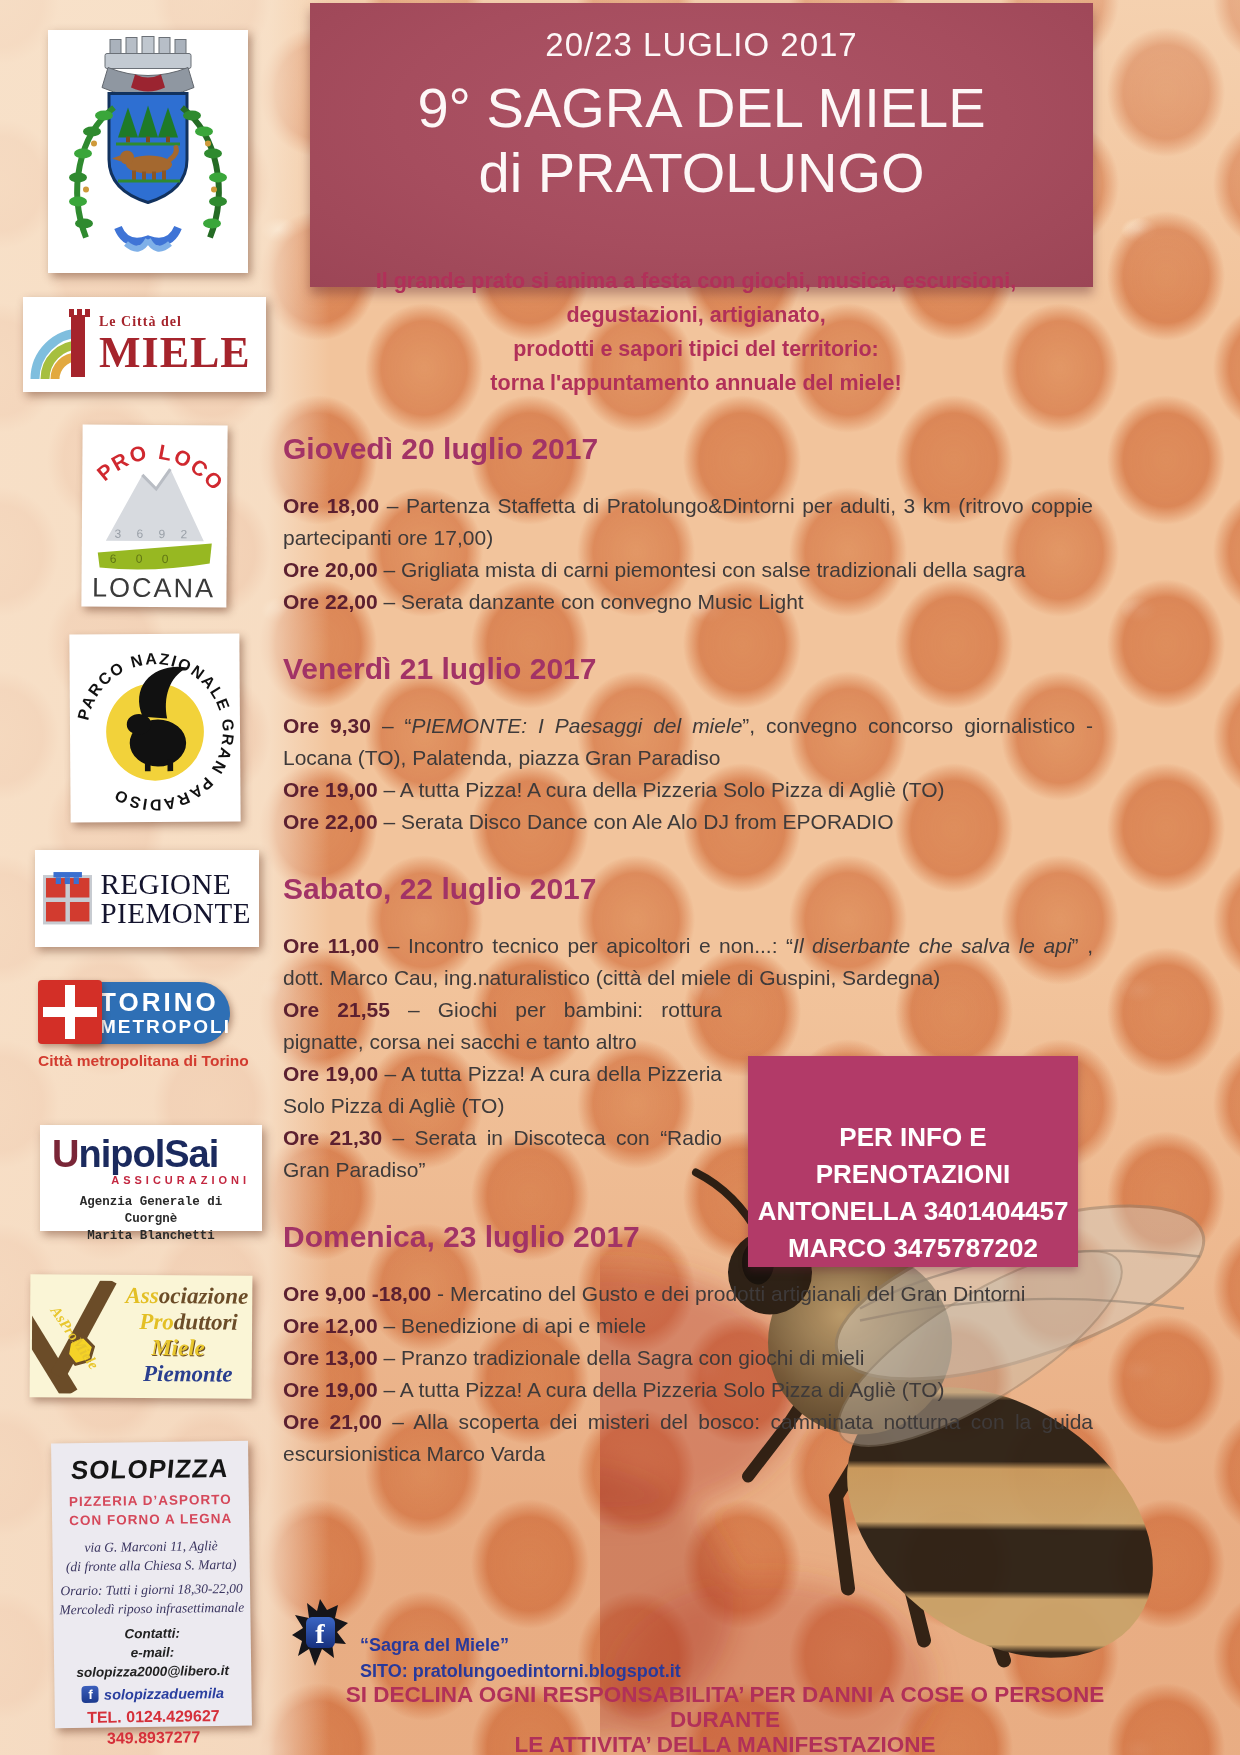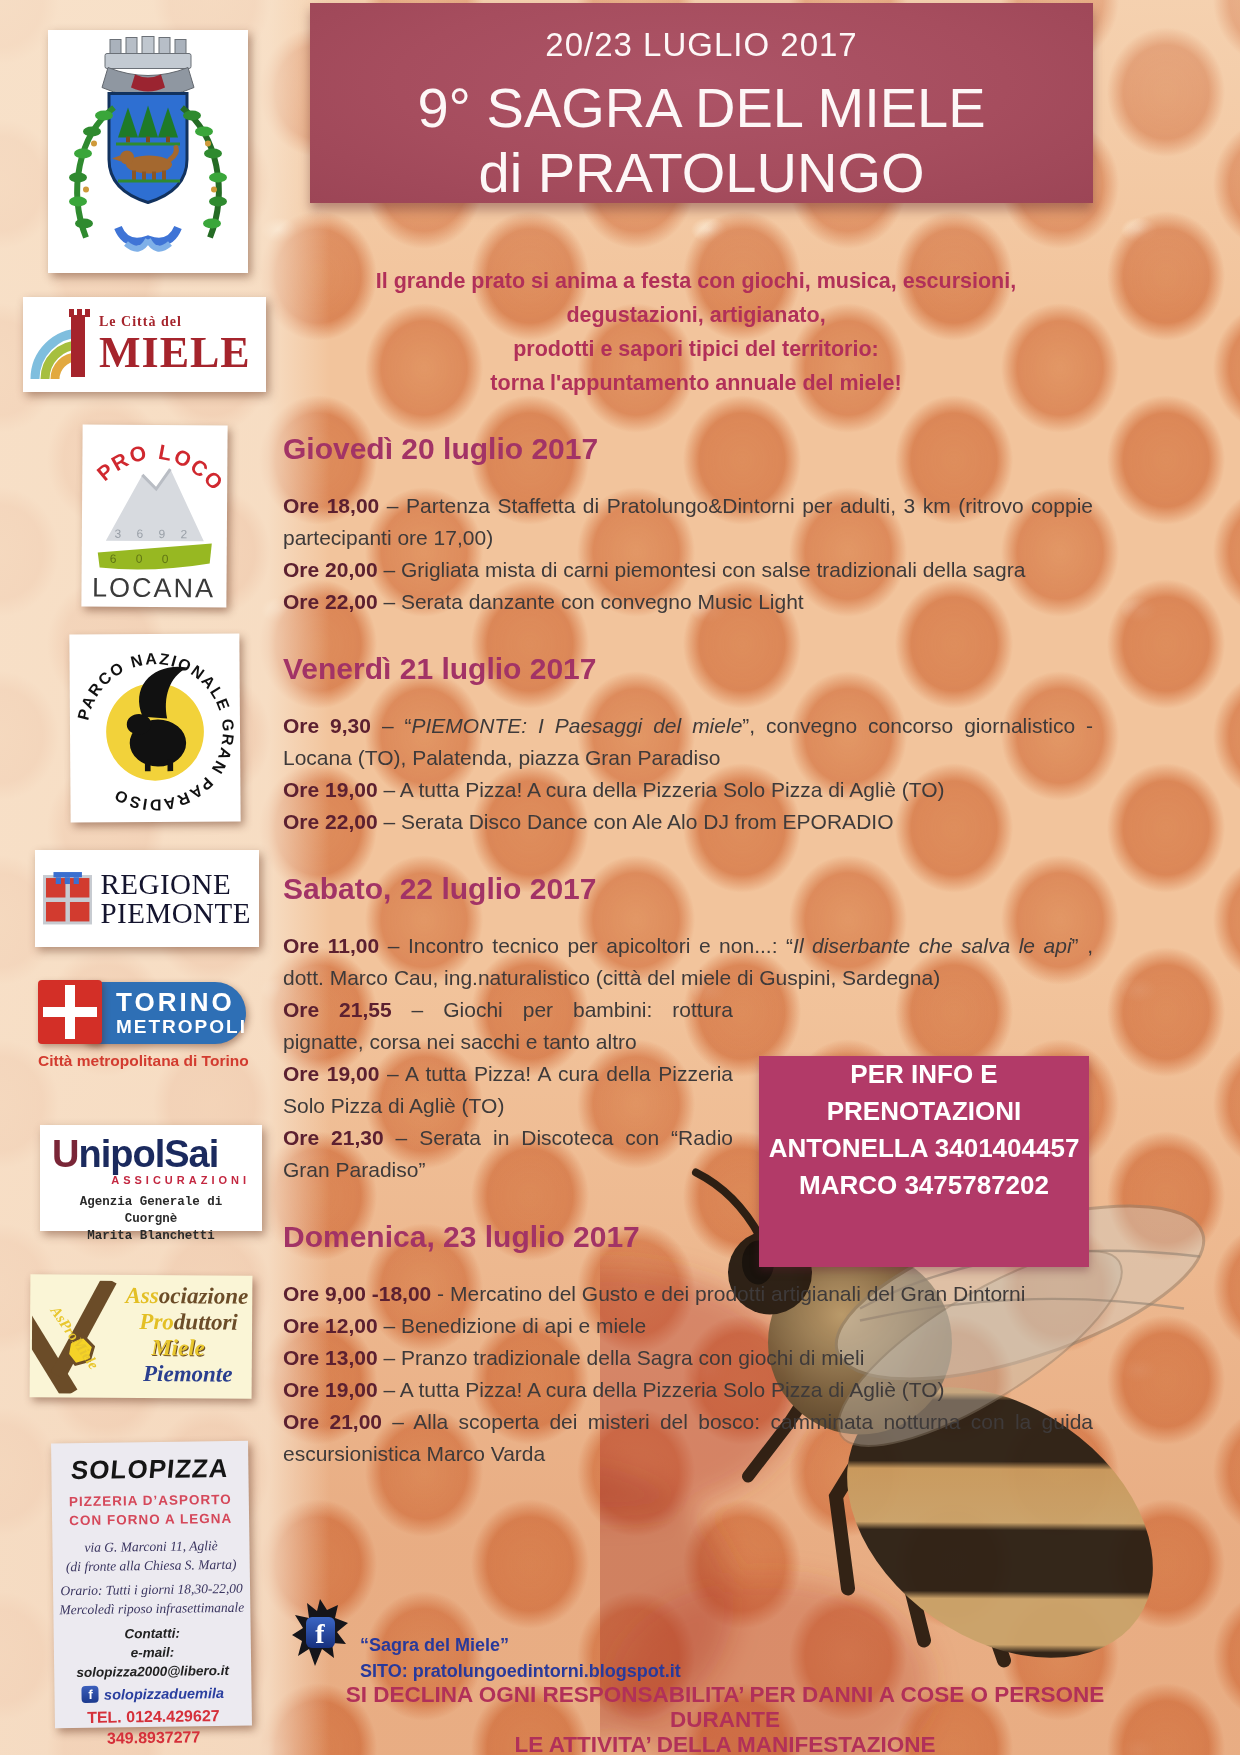--- a/index.html
+++ b/index.html
@@ -14,60 +14,60 @@
       radial-gradient(ellipse 26px 18px at 50% 50%, rgba(255,246,228,.9) 0%, rgba(255,246,228,0) 70%);
     background-size:212px 184px,212px 184px,430px 380px;
     background-position:0 0,106px 92px,64px 40px;
   }
   .poster::before{content:"";position:absolute;inset:0;pointer-events:none;z-index:1;
     background:
       linear-gradient(90deg, rgba(248,228,206,.85) 0px, rgba(248,228,206,.78) 268px, rgba(248,228,206,0) 330px),
       linear-gradient(180deg, rgba(250,233,211,.35) 0%, rgba(250,233,211,0) 18%, rgba(0,0,0,0) 55%, rgba(198,92,44,.22) 88%);
   }
   
-  .banner{position:absolute;left:310px;top:3px;width:783px;height:200px;z-index:3;
+  .banner{position:absolute;left:310px;top:3px;width:783px;height:284px;z-index:3;
     background:radial-gradient(ellipse at 50% 40%, #ad5467 0%, #a64d5e 55%, #9c4556 100%);
     box-shadow:0 7px 10px rgba(96,40,48,.4);color:#fdf7f7;text-align:center;padding-top:22px;}
   .banner .dates{font-size:33px;line-height:40px;letter-spacing:1px;}
   .banner .title{font-size:56px;line-height:66px;margin-top:10px;letter-spacing:0;}
   .banner .subtitle{font-size:56px;line-height:64px;}
   
   .intro{position:absolute;left:291px;top:264px;width:810px;z-index:3;text-align:center;
     color:#b13059;font-weight:bold;font-size:21.5px;line-height:34px;}
   
   .schedule{position:absolute;left:283px;top:432px;width:810px;z-index:3;color:#3e3a3a;
     font-size:21px;line-height:32px;}
   .day-heading{color:#a23366;font-weight:bold;font-size:30px;line-height:34px;margin:34px 0 24px 0;}
   .day-heading:first-child{margin-top:0;}
   .event{margin:0;text-align:justify;}
   .event .time{font-weight:bold;color:#5c2030;}
   .wrap-zone{overflow:visible;}
-  .info-box{float:right;width:330px;height:211px;margin:0 4px 16px 26px;transform:translateY(62px);
+  .info-box{float:right;width:330px;height:211px;margin:0 15px 16px 26px;transform:translateY(62px);
     background:#b23a68;box-shadow:0 4px 8px rgba(96,30,50,.35);color:#ffffff;font-weight:bold;
-    font-size:26px;line-height:37px;text-align:center;display:flex;flex-direction:column;justify-content:flex-start;}
+    font-size:26px;line-height:37px;text-align:center;display:flex;flex-direction:column;justify-content:flex-end;}
   
   .fb-splat{position:absolute;left:292px;top:1598px;width:56px;height:72px;z-index:3;}
   .fb-lines{position:absolute;left:360px;top:1632px;z-index:3;color:#28399b;font-weight:bold;
     font-size:18px;line-height:26px;}
   .disclaimer{position:absolute;left:290px;top:1682px;width:870px;z-index:3;text-align:center;
     color:#b13059;font-weight:bold;font-size:22.5px;line-height:25px;}
   
   .card{position:absolute;background:#ffffff;box-shadow:3px 4px 9px rgba(90,40,20,.45);z-index:2;}
   .crest-card{left:48px;top:30px;width:200px;height:243px;}
   .citta-card{left:23px;top:297px;width:243px;height:95px;display:flex;align-items:center;padding:4px 6px;}
   .citta-text{line-height:1;margin-left:2px;}
   .citta-l1{color:#a5242c;font-family:"Liberation Serif",serif;font-weight:bold;font-size:14px;letter-spacing:1px;}
   .citta-l2{color:#a5242c;font-family:"Liberation Serif",serif;font-weight:bold;font-size:44px;letter-spacing:1px;margin-top:2px;}
   .proloco-card{left:82px;top:425px;width:145px;height:182px;transform:rotate(.4deg);}
   .parco-card{left:70px;top:634px;width:170px;height:188px;transform:rotate(-.4deg);}
   .regione-card{left:35px;top:850px;width:224px;height:97px;display:flex;align-items:center;padding:10px 8px;}
   .regione-text{font-family:"Liberation Serif",serif;color:#14142e;font-size:29px;line-height:29px;margin-left:8px;letter-spacing:.5px;}
   .torino-block{position:absolute;left:38px;top:980px;width:212px;z-index:2;}
   .torino-row{position:relative;height:66px;}
-  .torino-pill{position:absolute;left:44px;top:2px;width:164px;height:62px;background:#2e6fb5;
+  .torino-pill{position:absolute;left:28px;top:2px;width:164px;height:62px;background:#2e6fb5;
     border-radius:10px 34px 34px 10px;color:#fff;padding:7px 0 0 34px;box-shadow:2px 3px 7px rgba(90,40,20,.45);}
   .torino-pill .t1{font-size:26px;font-weight:bold;letter-spacing:3px;line-height:27px;}
   .torino-pill .t2{font-size:19px;font-weight:bold;letter-spacing:2px;line-height:22px;}
   .torino-cross{position:absolute;left:0;top:0;z-index:1;filter:drop-shadow(2px 3px 3px rgba(90,40,20,.4));}
   .torino-sub{color:#d23b2f;font-weight:bold;font-size:15.5px;margin-top:6px;}
   .unipol-card{left:40px;top:1125px;width:222px;height:106px;padding:10px 12px 6px 12px;}
   .unipol-name{color:#1b2a5e;font-weight:bold;font-size:38px;line-height:38px;letter-spacing:-1px;}
   .unipol-name .u{color:#7a2637;}
   .unipol-tag{color:#c32740;font-weight:bold;font-size:11px;letter-spacing:4px;text-align:right;margin-top:1px;}
   .unipol-agency{font-family:"Liberation Mono",monospace;font-weight:bold;color:#2a2a2a;font-size:12.5px;

